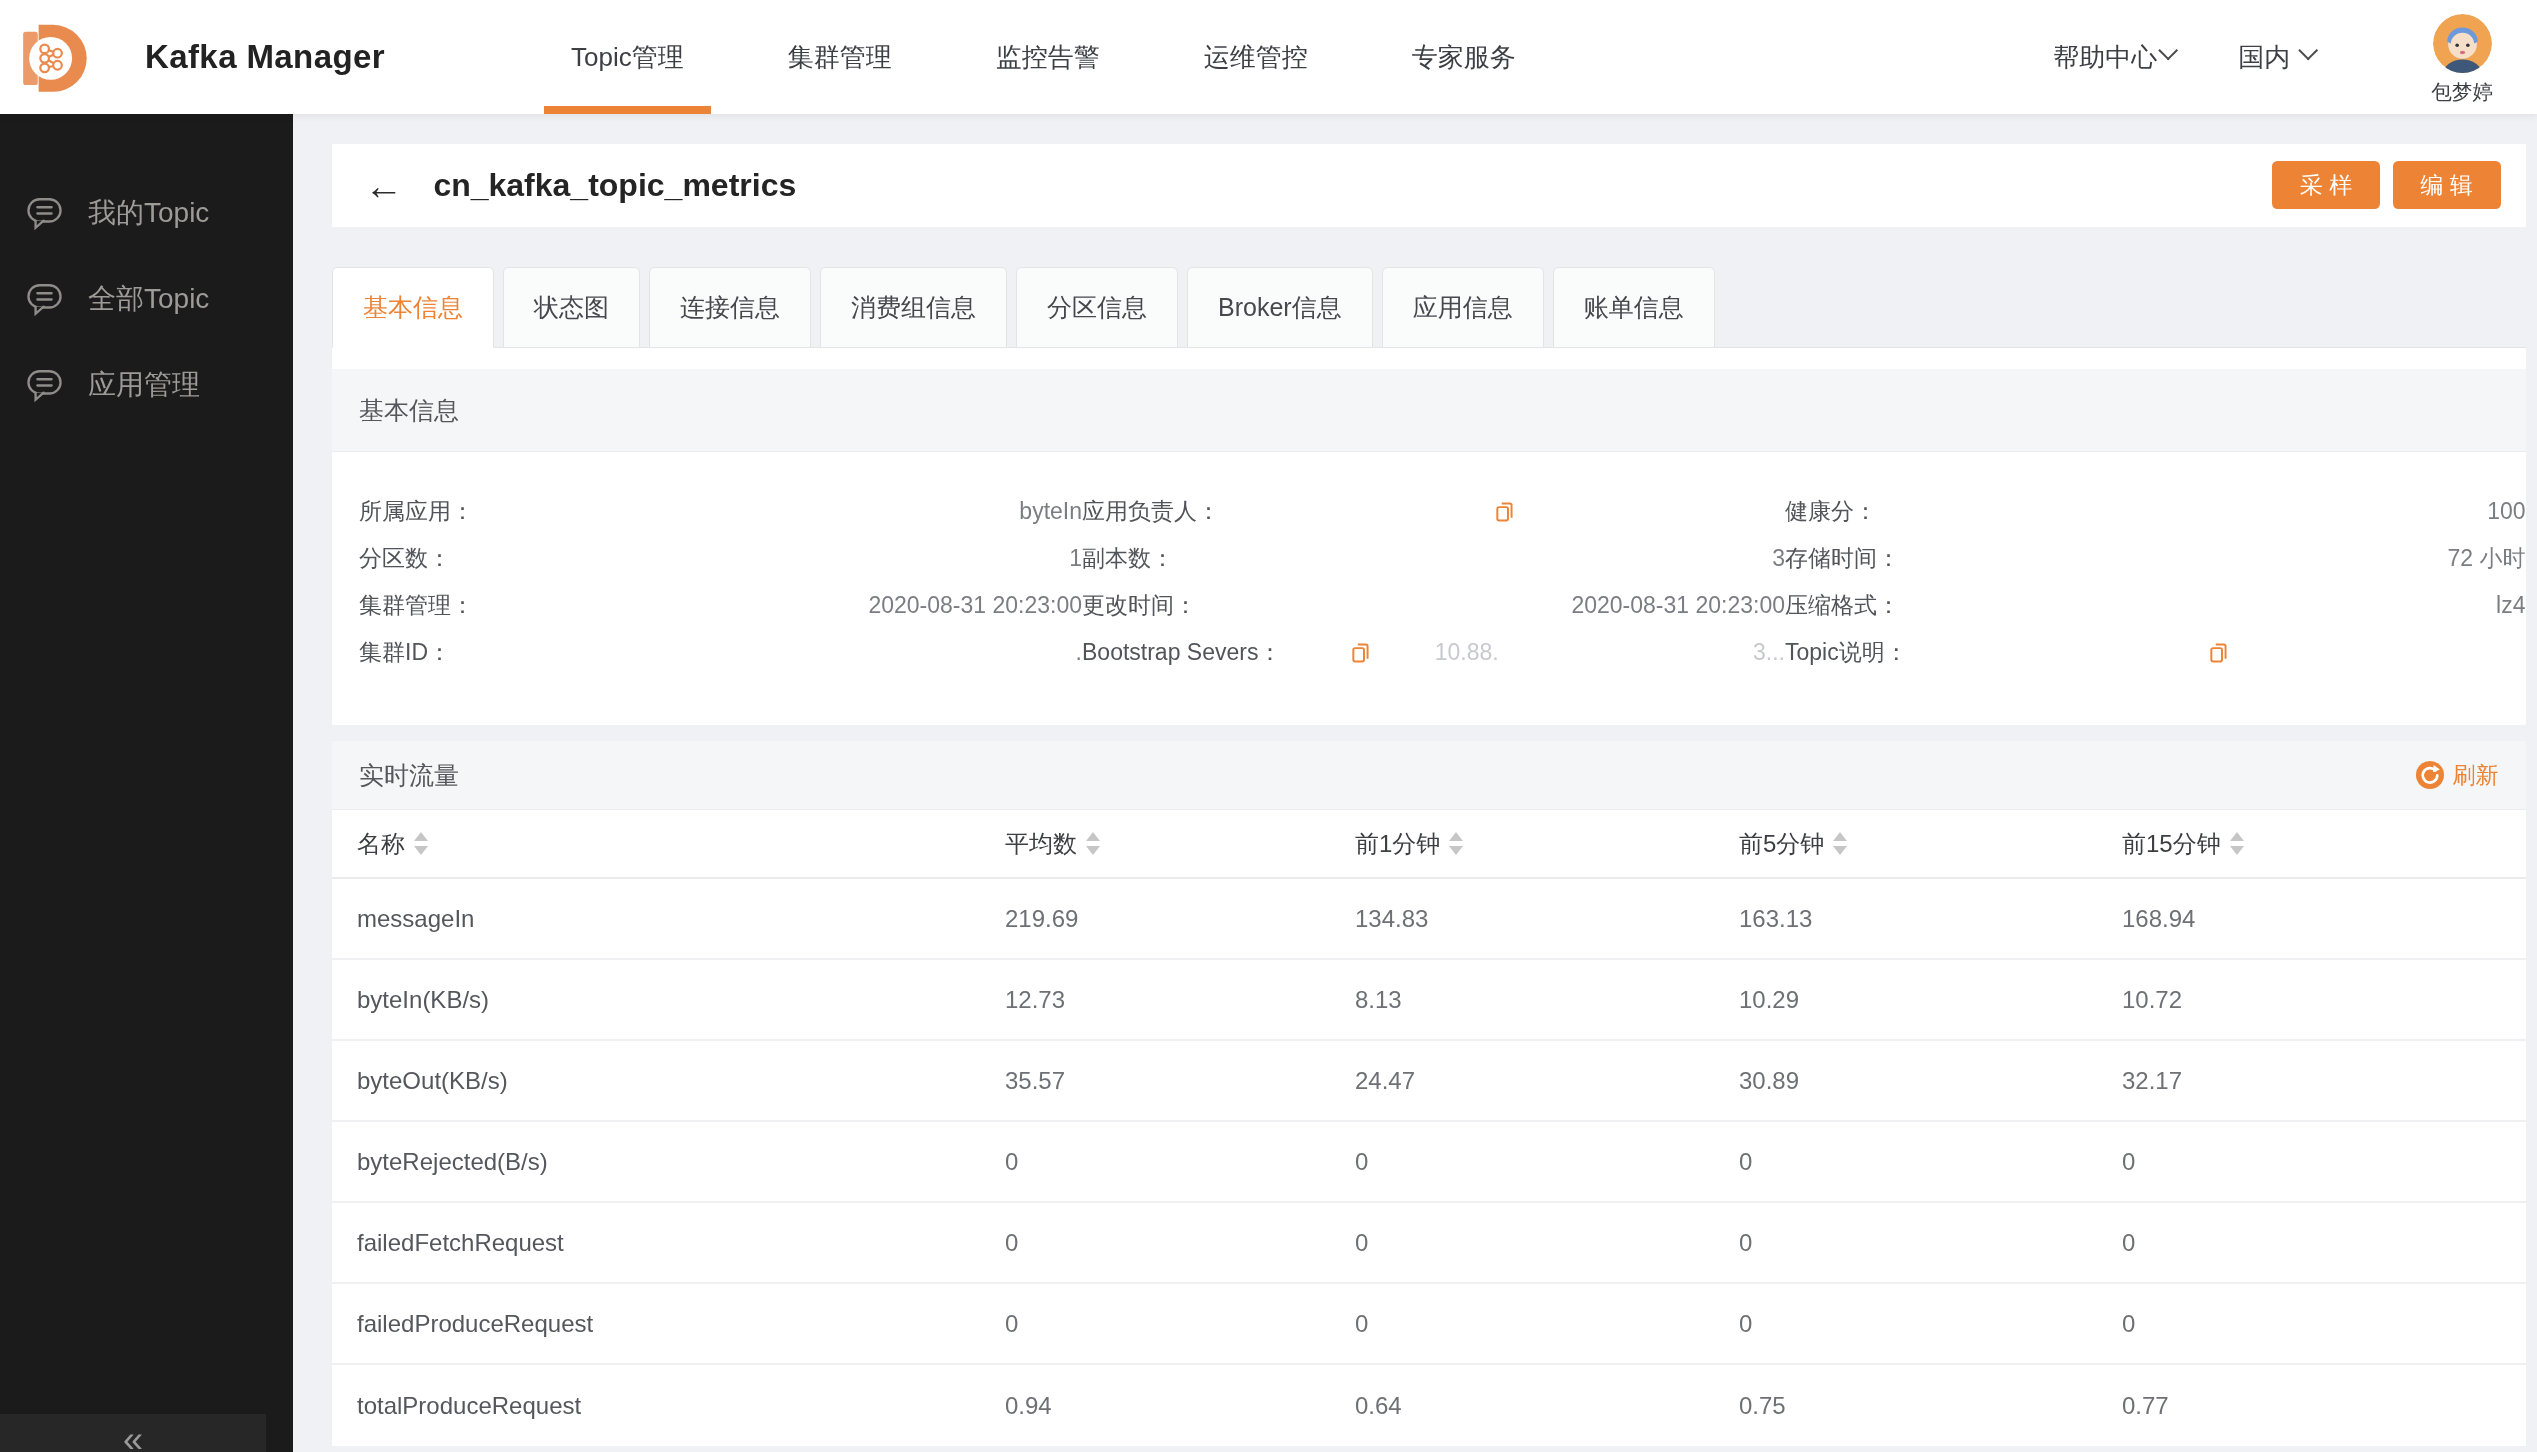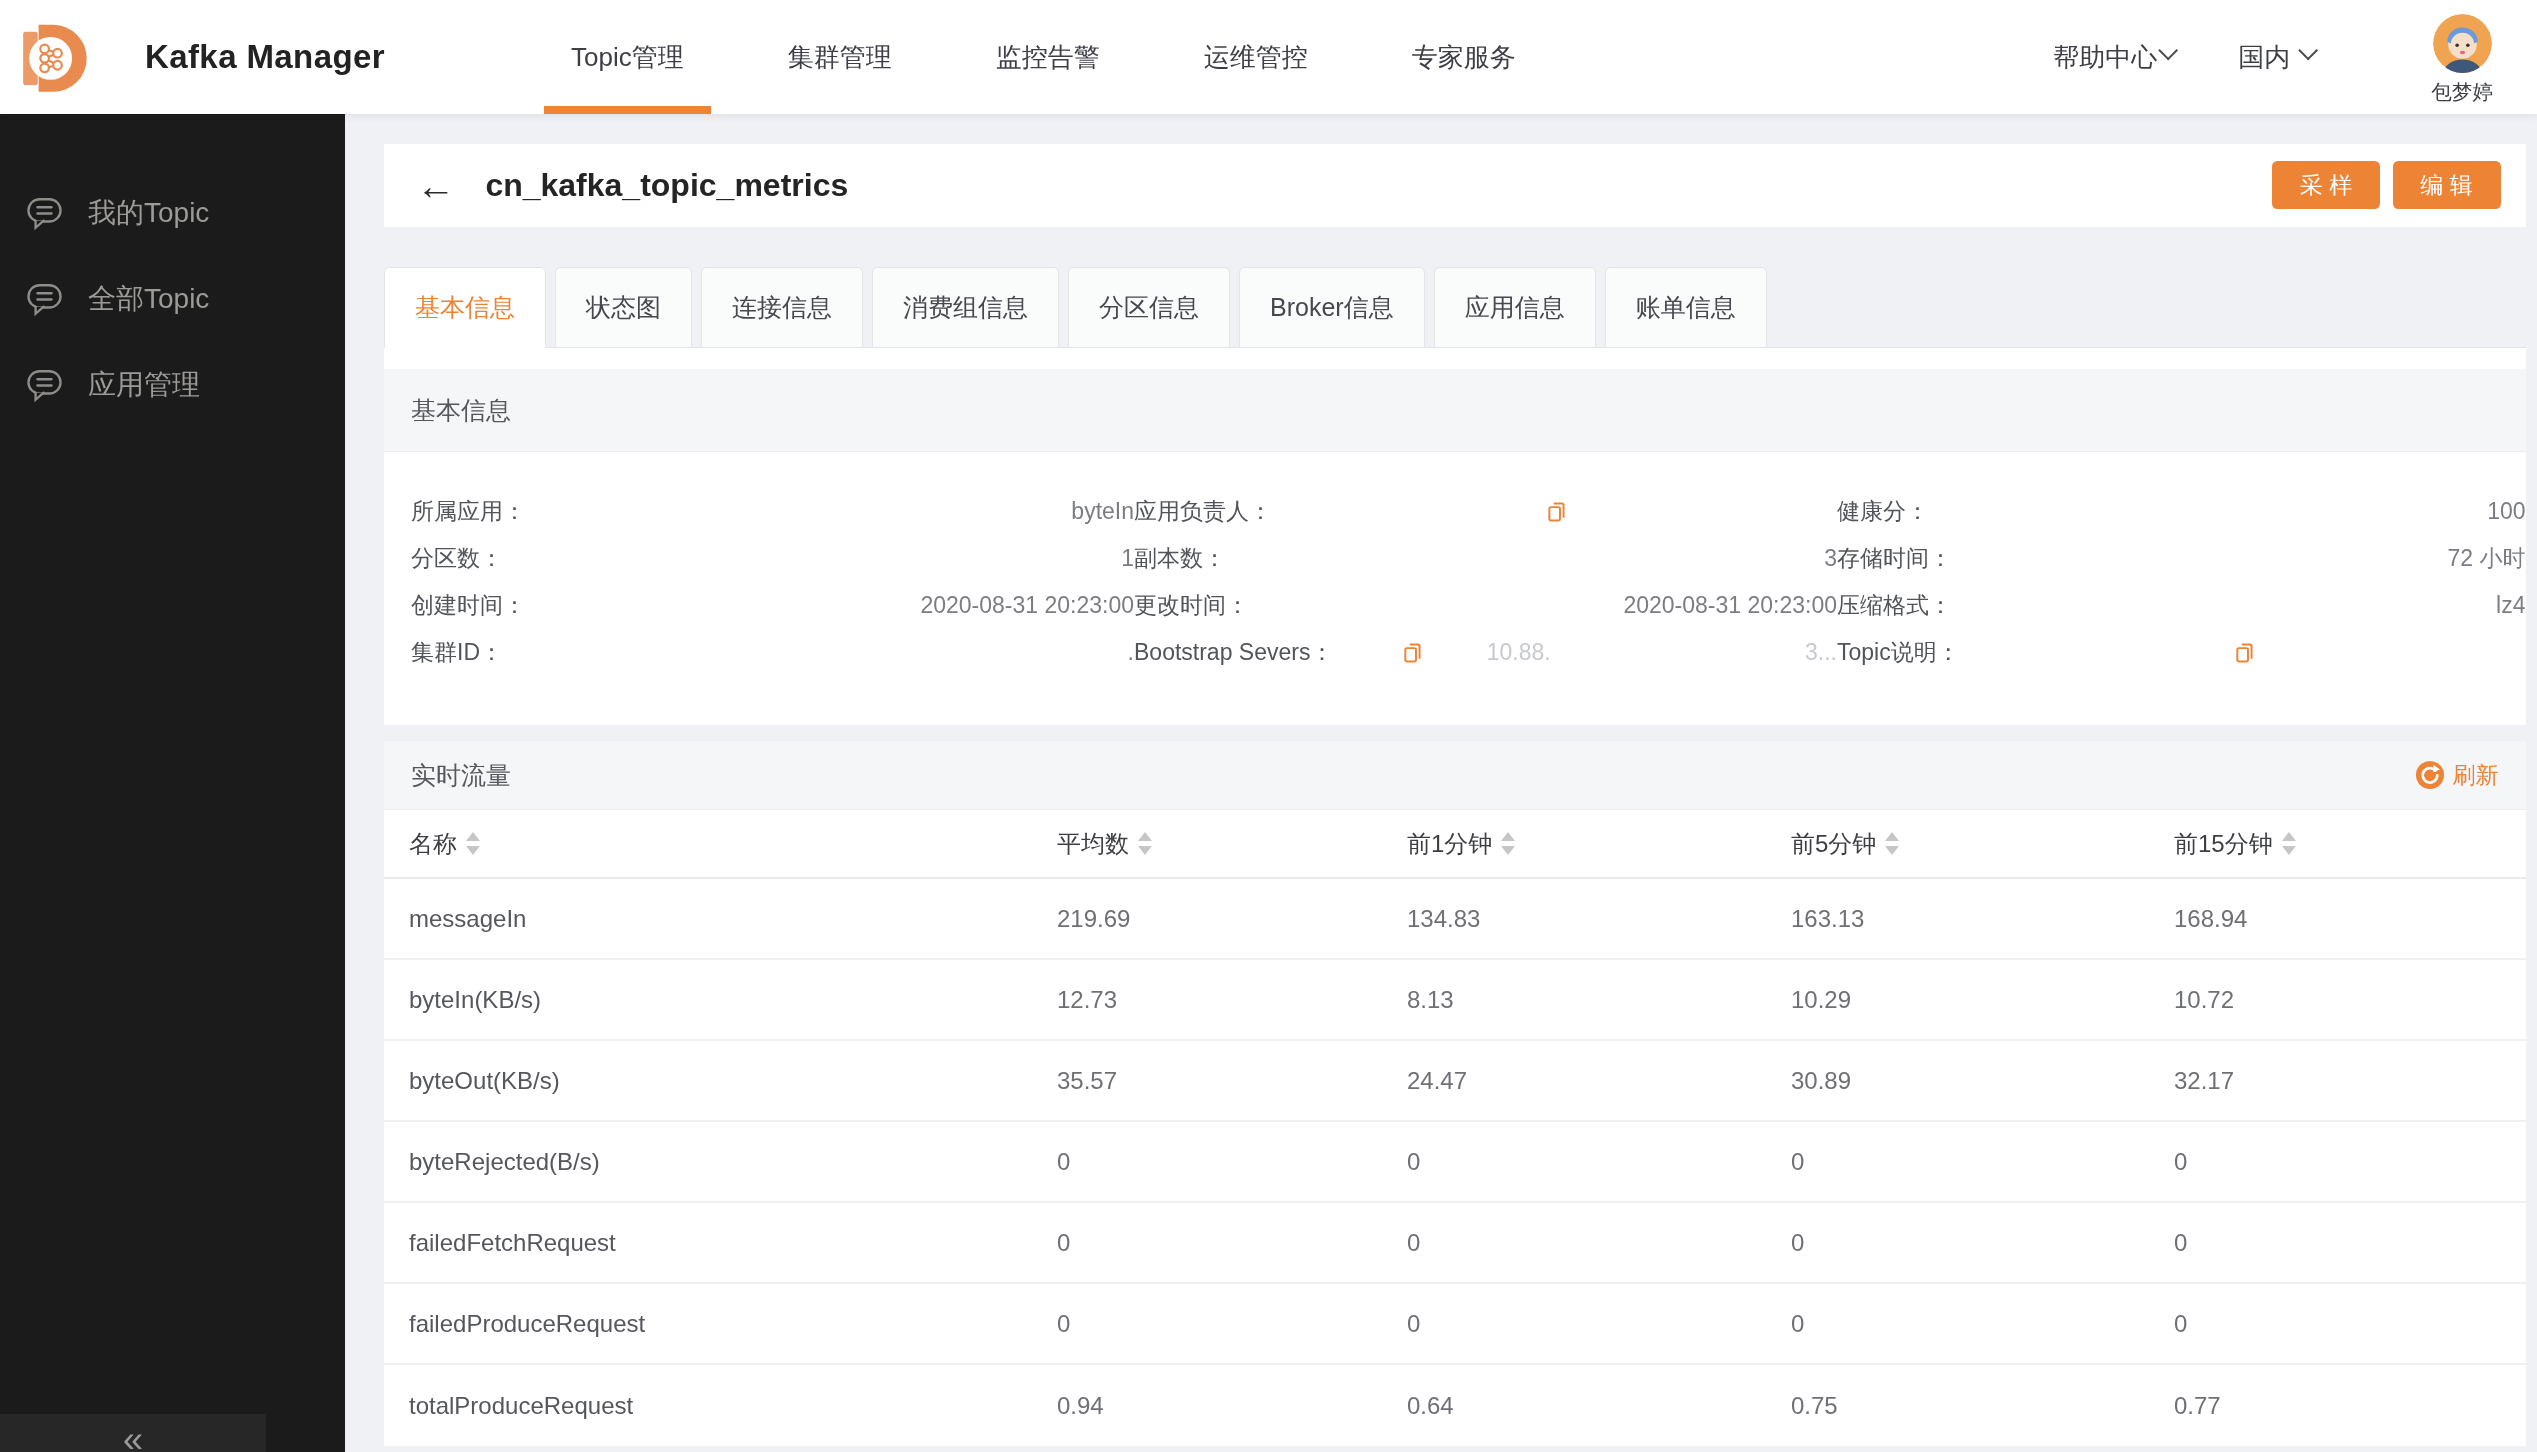--- a/index.html
+++ b/index.html
@@ -22,21 +22,21 @@
   .hlink + .hlink { margin-left:63px; }
   .chev { width:14.3px; height:14.3px; border-right:2.7px solid #4a4a4a; border-bottom:2.7px solid #4a4a4a;
     transform:rotate(45deg) translate(-1.8px,-1.8px); margin-left:10.7px; margin-top:-7.2px; }
   .hlink .chev.tight { margin-left:3.6px; }
   .user-block { display:flex; flex-direction:column; align-items:center; margin-left:116px; margin-top:5.4px; cursor:pointer; }
   .user-block svg { width:59px; height:59px; border-radius:50%; }
   .user-name { font-size:20.6px; color:#3d3f45; margin-top:5.4px; }
 
   
   .app-body { display:flex; height:1339px; }
-  .sidebar { width:345px; background:#1B1B1B; position:relative; flex:none; }
+  .sidebar { width:293px; background:#1B1B1B; position:relative; flex:none; }
   .side-menu { padding-top:56px; }
   .side-item { height:86px; display:flex; align-items:center; padding-left:24px; cursor:pointer; }
   .side-item svg { width:41px; height:41px; flex:none; }
   .side-label { color:#9d9b98; font-size:28px; margin-left:23px; }
   .side-collapse { position:absolute; left:0; bottom:0; width:266px; height:39px; background:#272727;
     display:flex; align-items:center; justify-content:center; cursor:pointer; }
   .collapse-glyph { color:#9a9a9a; font-size:36px; line-height:18px; margin-top:12.5px; }
 
   .main { flex:1; padding:29.5px 12.5px 0 39px; overflow:hidden; }
 
@@ -277,21 +277,21 @@
           </div>
 
           <div class="field">
             <span class="flabel">存储时间：</span>
 
             <span class="fvalue">72 小时</span>
 
           </div>
 
           <div class="field">
-            <span class="flabel">创建时间：</span>
+            <span class="flabel">集群管理：</span>
 
             <span class="fvalue">2020-08-31 20:23:00</span>
 
           </div>
 
           <div class="field">
             <span class="flabel">更改时间：</span>
 
             <span class="fvalue">2020-08-31 20:23:00</span>
 

